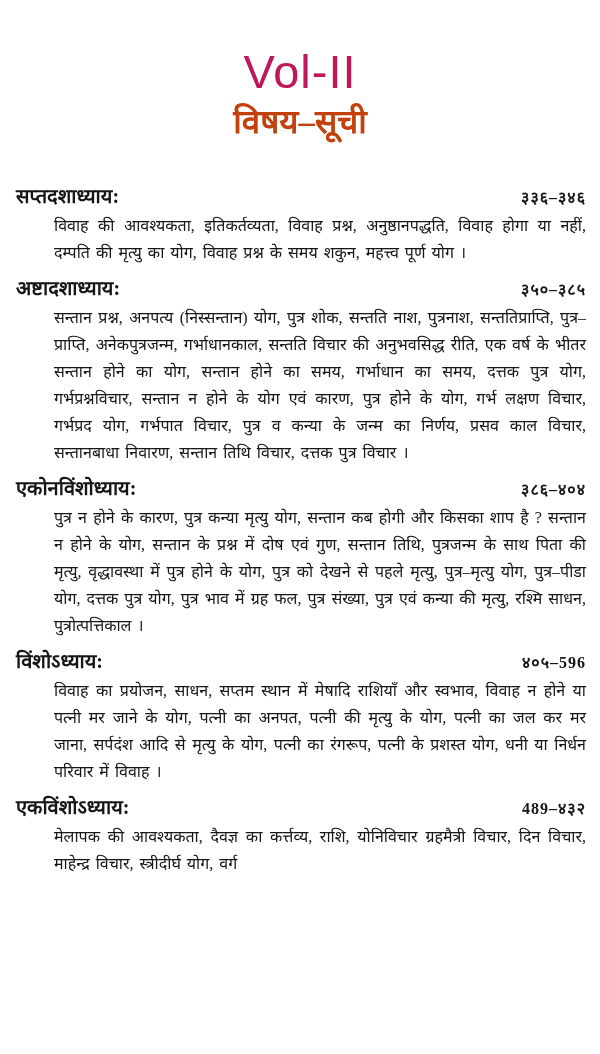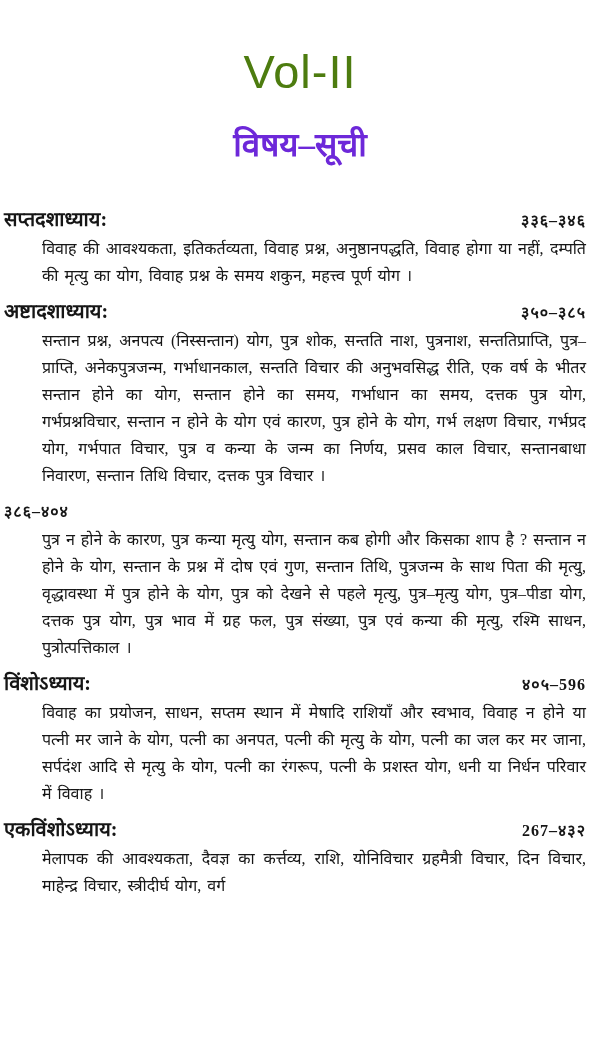--- a/index.html
+++ b/index.html
@@ -17,33 +17,33 @@
     background: #ffffff;
     padding-top: 46px;
     overflow: hidden;
   }
   .vol-title {
     text-align: center;
     font-family: "Liberation Sans", "DejaVu Sans", sans-serif;
     font-size: 47px;
     font-weight: 500;
     letter-spacing: 1px;
-    color: #4d7c0f;
+    color: #be185d;
     line-height: 1.1;
   }
   .page-title {
     text-align: center;
     font-size: 33px;
     font-weight: 700;
-    color: #6d28d9;
-    margin-top: 23px;
+    color: #c2410c;
+    margin-top: 0;
     margin-bottom: 40px;
   }
   .toc {
-    padding: 0 14px 0 4px;
+    padding: 0 14px 0 16px;
   }
   .toc-entry {
     margin-bottom: 9px;
   }
   .entry-header {
     display: flex;
     justify-content: space-between;
     align-items: baseline;
     font-weight: 700;
     font-size: 20px;
@@ -88,35 +88,36 @@
     <div class="toc-entry">
       <div class="entry-header">
         <span class="chapter-name">अष्टादशाध्याय:</span>
         <span class="page-range">३५०–३८५</span>
       </div>
       <div class="chapter-desc">सन्तान प्रश्न, अनपत्य (निस्सन्तान) योग, पुत्र शोक, सन्तति नाश, पुत्रनाश, सन्ततिप्राप्ति, पुत्र–प्राप्ति, अनेकपुत्रजन्म, गर्भाधानकाल, सन्तति विचार की अनुभवसिद्ध रीति, एक वर्ष के भीतर सन्तान होने का योग, सन्तान होने का समय, गर्भाधान का समय, दत्तक पुत्र योग, गर्भप्रश्नविचार, सन्तान न होने के योग एवं कारण, पुत्र होने के योग, गर्भ लक्षण विचार, गर्भप्रद योग, गर्भपात विचार, पुत्र व कन्या के जन्म का निर्णय, प्रसव काल विचार, सन्तानबाधा निवारण, सन्तान तिथि विचार, दत्तक पुत्र विचार ।</div>
     </div>
 
     <div class="toc-entry">
       <div class="entry-header">
+        <span class="chapter-name">एकोनविंशोध्याय:</span>
         <span class="page-range">३८६–४०४</span>
       </div>
       <div class="chapter-desc">पुत्र न होने के कारण, पुत्र कन्या मृत्यु योग, सन्तान कब होगी और किसका शाप है ? सन्तान न होने के योग, सन्तान के प्रश्न में दोष एवं गुण, सन्तान तिथि, पुत्रजन्म के साथ पिता की मृत्यु, वृद्धावस्था में पुत्र होने के योग, पुत्र को देखने से पहले मृत्यु, पुत्र–मृत्यु योग, पुत्र–पीडा योग, दत्तक पुत्र योग, पुत्र भाव में ग्रह फल, पुत्र संख्या, पुत्र एवं कन्या की मृत्यु, रश्मि साधन, पुत्रोत्पत्तिकाल ।</div>
     </div>
 
     <div class="toc-entry">
       <div class="entry-header">
         <span class="chapter-name">विंशोऽध्याय:</span>
         <span class="page-range">४०५–596</span>
       </div>
       <div class="chapter-desc">विवाह का प्रयोजन, साधन, सप्तम स्थान में मेषादि राशियाँ और स्वभाव, विवाह न होने या पत्नी मर जाने के योग, पत्नी का अनपत, पत्नी की मृत्यु के योग, पत्नी का जल कर मर जाना, सर्पदंश आदि से मृत्यु के योग, पत्नी का रंगरूप, पत्नी के प्रशस्त योग, धनी या निर्धन परिवार में विवाह ।</div>
     </div>
 
     <div class="toc-entry">
       <div class="entry-header">
         <span class="chapter-name">एकविंशोऽध्याय:</span>
-        <span class="page-range">267–४३२</span>
+        <span class="page-range">489–४३२</span>
       </div>
       <div class="chapter-desc">मेलापक की आवश्यकता, दैवज्ञ का कर्त्तव्य, राशि, योनिविचार ग्रहमैत्री विचार, दिन विचार, माहेन्द्र विचार, स्त्रीदीर्घ योग, वर्ग</div>
     </div>
 
   </div>
 </div>
 
 </body></html>

